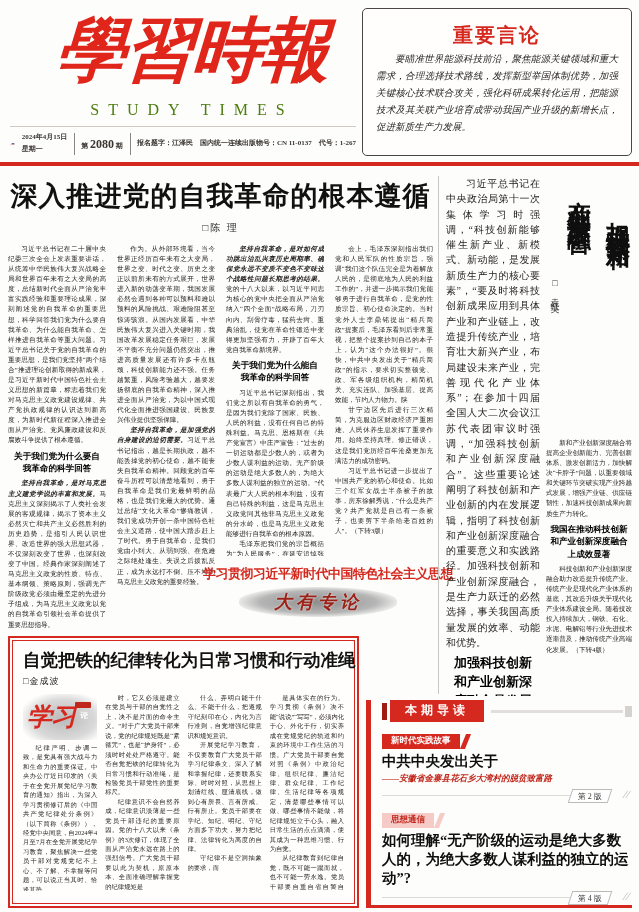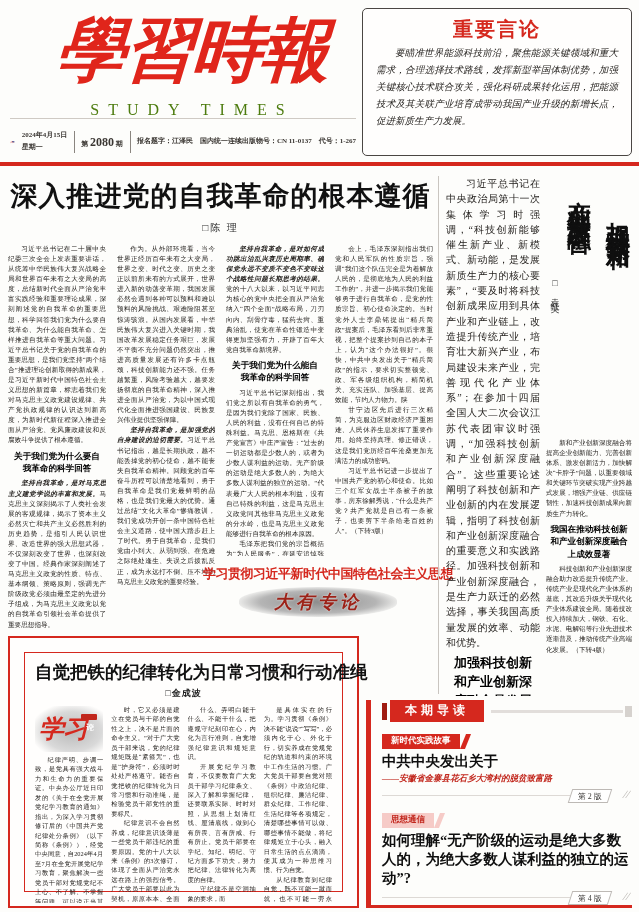--- a/index.html
+++ b/index.html
@@ -5,30 +5,30 @@
   * { margin:0; padding:0; box-sizing:border-box; }
   body { background:#e8e8e8; font-family:"Liberation Serif", serif; }
   .page { position:relative; width:639px; height:912px; background:#fdfdfb; margin:0 auto; overflow:hidden; color:#1c1c1c; }
 
   
   .masthead-title { position:absolute; top:0px; left:42px; width:300px; text-align:center;
     font-size:70px; line-height:102px; font-weight:bold; font-style:italic; color:#e0251b;
     transform:skewX(-3deg); letter-spacing:-2px; white-space:nowrap; }
   .masthead-english { position:absolute; top:101px; left:42px; width:300px; text-align:center;
     font-size:16px; letter-spacing:9px; color:#4d7c0f; font-family:"Liberation Serif", serif; }
-  .info-bar { position:absolute; top:118px; left:10px; width:346px; border-top:1px solid #cfcac4;
-    padding-top:9px; display:flex; align-items:center; gap:7px; font-size:7px; font-weight:bold; color:#3a3632; }
+  .info-bar { position:absolute; top:126px; left:10px; width:346px; border-top:1px solid #cfcac4;
+    padding-top:3px; display:flex; align-items:center; gap:7px; font-size:7px; font-weight:bold; color:#3a3632; }
   .info-block { line-height:1.7; white-space:nowrap; }
   .info-div { width:1px; height:22px; background:#8a857f; }
   .issue-no { font-size:12px; }
   .red-rule { position:absolute; top:162px; left:0; width:639px; height:4px; background:#d5281e; }
 
   
   .remarks-box { position:absolute; top:8px; left:362px; width:270px; height:148px;
-    border:1.5px solid #4a4643; border-radius:5px; padding:7px 13px; background:#fffefd; }
+    border:1.5px solid #4a4643; border-radius:5px; padding:13px 13px; background:#fffefd; }
   .remarks-title { text-align:center; font-family:"Liberation Sans", sans-serif; font-weight:bold;
     font-size:20px; color:#d5281e; letter-spacing:2px; margin-bottom:2px; }
   .remarks-body { font-size:9.5px; line-height:1.78; text-align:justify; text-indent:2em;
     font-style:italic; color:#201d1a; }
 
   
   .para { text-indent:2em; text-align:justify; margin:0; }
   .para .lead { font-weight:bold; font-style:italic; }
   .col-subhead { text-align:center; font-weight:bold; font-style:normal; font-size:1.3em;
     line-height:1.45; margin:4px 2px; color:#000; }
@@ -60,25 +60,25 @@
   .rhead { position:absolute; top:6px; left:102px; width:84px; height:254px; display:flex; }
   .rbyline { writing-mode:vertical-rl; font-size:9px; color:#333; margin-top:96px; width:15px; letter-spacing:3px; }
   .rline { writing-mode:vertical-rl; font-weight:bold; color:#0f0f0f; font-size:24px; letter-spacing:4px; }
   .rline.l2 { margin-left:2px; }
   .rline.l1 { margin-left:7px; margin-top:20px; }
   .rcol-b { position:absolute; top:262px; left:100px; width:86px; height:258px; overflow:hidden;
     font-size:6.6px; line-height:1.53; color:#262320; }
 
   
   .box-art { position:absolute; top:636px; left:8px; width:351px; height:272px;
-    border:2.5px solid #d5281e; padding:14px; background:#fffefd; }
+    border:2.5px solid #d5281e; padding:2px; background:#fffefd; }
   .box-inner { border:1px solid #d5281e; height:100%; padding:5px 10px 4px; }
   .box-headline { font-size:17.5px; font-weight:bold; text-align:center; color:#111;
     margin:2px 0 3px; white-space:nowrap; }
-  .box-byline { text-align:center; font-size:9px; margin-bottom:5px; letter-spacing:1px;font-weight:bold; }
+  .box-byline { font-size:9px; margin-bottom:5px; letter-spacing:1px; }
   .box-cols { display:flex; gap:8px; }
   .box-cols .ncol { flex:1; height:198px; overflow:hidden; font-size:6.3px; line-height:1.5; color:#262320; }
   .logo-block { position:relative; height:46px; margin:1px 0 3px;
     background:radial-gradient(ellipse at 55% 55%, #b9b9b9 0%, #d9d9d9 55%, rgba(220,220,220,0) 80%); }
   .logo-xuexi { position:absolute; left:4px; top:4px; font-size:25px; font-weight:bold; font-style:italic;
     color:#d5281e; letter-spacing:-1px; }
   .logo-pinglun { position:absolute; right:6px; top:8px; background:#c1261c; color:#fff;
     font-family:"Liberation Sans", sans-serif; font-size:8px; padding:2px 2px; writing-mode:vertical-rl;
     letter-spacing:1px; border-radius:1px; }
 

